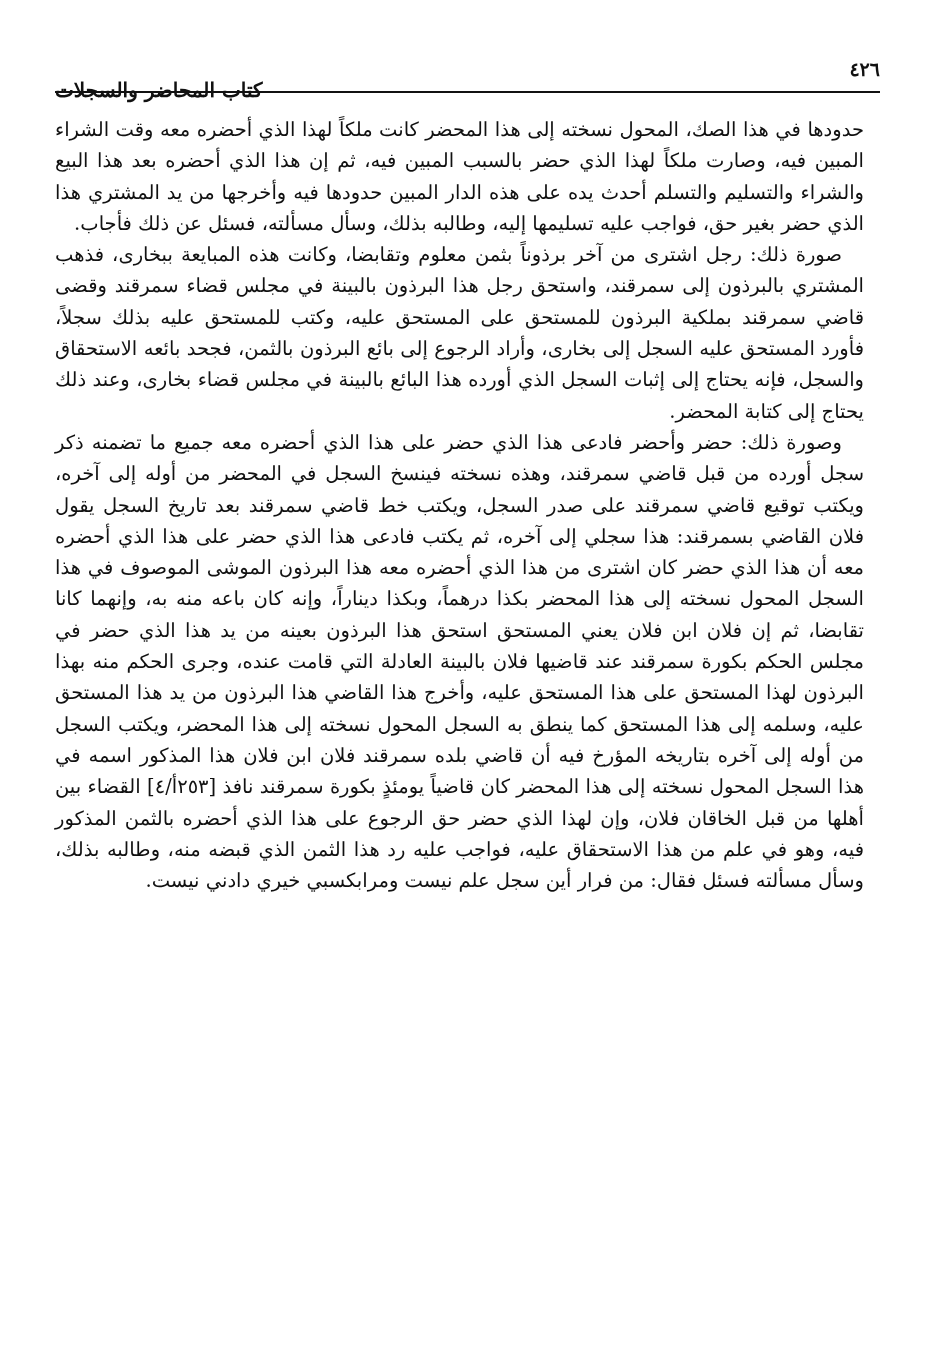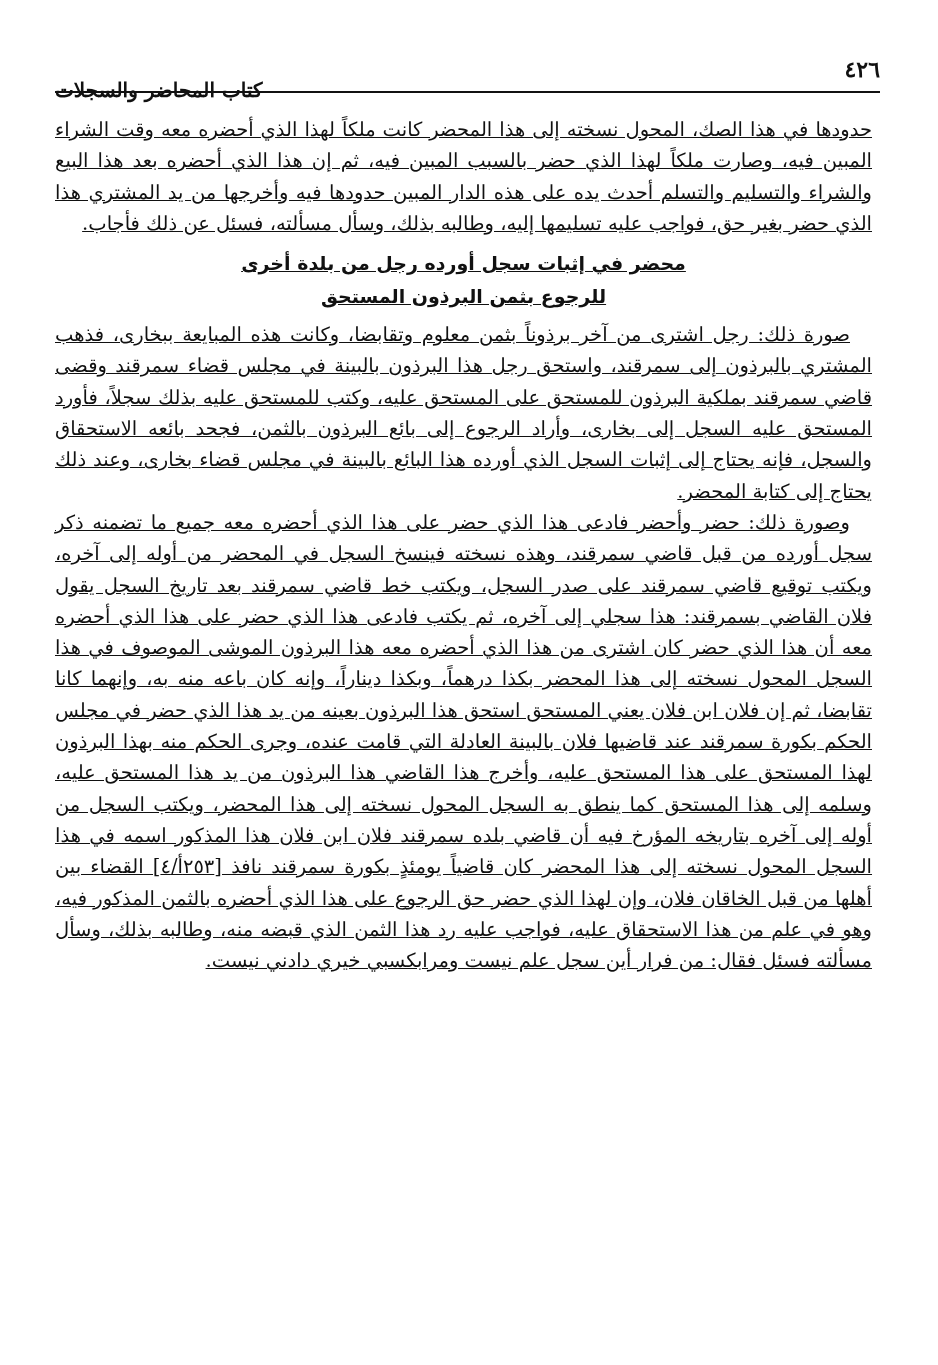--- a/index.html
+++ b/index.html
@@ -1,42 +1,38 @@
 <!DOCTYPE html>
 <html><head>
 <meta charset="utf-8">
 <style>
   html, body { margin: 0; padding: 0; background: #ffffff; }
   body { width: 938px; height: 1365px; position: relative; overflow: hidden; font-family: "DejaVu Serif", serif; color: #111; }
   .page { position: absolute; left: 55px; top: 0; width: 825px; height: 1365px; direction: rtl; }
   .running-header { position: absolute; top: 52px; left: 0; right: 0; height: 34px; display: flex; justify-content: space-between; align-items: center; }
-  .page-number { font-size: 22px; font-weight: bold; font-family: "DejaVu Serif", serif; }
+  .page-number { font-size: 19px; font-weight: bold; font-family: "DejaVu Serif", serif; }
   .book-title { font-size: 20px; font-weight: bold; font-family: "DejaVu Serif", serif; margin-top: 42px; }
   .header-rule { position: absolute; top: 91px; left: 0; right: 0; height: 0; border-top: 2px solid #111; }
-  .body-text { position: absolute; top: 114px; left: 0; right: 8px; text-decoration: underline; }
+  .body-text { position: absolute; top: 114px; left: 0; right: 16px; }
   .para { font-size: 19.5px; line-height: 31.3px; text-align: justify; text-align-last: right; margin: 0; }
   .para.indent { text-indent: 22px; }
   .heading { font-family: "DejaVu Sans", sans-serif; font-weight: bold; text-align: center; font-size: 19px; line-height: 33px; margin: 8px 0 6px; }
   .heading span { display: block; }
   .lead-bold { font-weight: bold; }
 </style>
 </head>
 <body>
 
 <div class="page">
   <div class="running-header">
     <span class="page-number">٤٢٦</span>
     <span class="book-title">كتاب المحاضر والسجلات</span>
   </div>
   <div class="header-rule"></div>
 
   <div class="body-text">
     <p class="para">حدودها في هذا الصك، المحول نسخته إلى هذا المحضر كانت ملكاً لهذا الذي أحضره معه وقت الشراء المبين فيه، وصارت ملكاً لهذا الذي حضر بالسبب المبين فيه، ثم إن هذا الذي أحضره بعد هذا البيع والشراء والتسليم والتسلم أحدث يده على هذه الدار المبين حدودها فيه وأخرجها من يد المشتري هذا الذي حضر بغير حق، فواجب عليه تسليمها إليه، وطالبه بذلك، وسأل مسألته، فسئل عن ذلك فأجاب.</p>
 
-    <div class="heading">
-      <span>محضر في إثبات سجل أورده رجل من بلدة أخرى</span>
-      <span>للرجوع بثمن البرذون المستحق</span>
-    </div>
 
     <p class="para indent">صورة ذلك: رجل اشترى من آخر برذوناً بثمن معلوم وتقابضا، وكانت هذه المبايعة ببخارى، فذهب المشتري بالبرذون إلى سمرقند، واستحق رجل هذا البرذون بالبينة في مجلس قضاء سمرقند وقضى قاضي سمرقند بملكية البرذون للمستحق على المستحق عليه، وكتب للمستحق عليه بذلك سجلاً، فأورد المستحق عليه السجل إلى بخارى، وأراد الرجوع إلى بائع البرذون بالثمن، فجحد بائعه الاستحقاق والسجل، فإنه يحتاج إلى إثبات السجل الذي أورده هذا البائع بالبينة في مجلس قضاء بخارى، وعند ذلك يحتاج إلى كتابة المحضر.</p>
     <p class="para indent">وصورة ذلك: حضر وأحضر فادعى هذا الذي حضر على هذا الذي أحضره معه جميع ما تضمنه ذكر سجل أورده من قبل قاضي سمرقند، وهذه نسخته فينسخ السجل في المحضر من أوله إلى آخره، ويكتب توقيع قاضي سمرقند على صدر السجل، ويكتب خط قاضي سمرقند بعد تاريخ السجل يقول فلان القاضي بسمرقند: هذا سجلي إلى آخره، ثم يكتب فادعى هذا الذي حضر على هذا الذي أحضره معه أن هذا الذي حضر كان اشترى من هذا الذي أحضره معه هذا البرذون الموشى الموصوف في هذا السجل المحول نسخته إلى هذا المحضر بكذا درهماً، وبكذا ديناراً، وإنه كان باعه منه به، وإنهما كانا تقابضا، ثم إن فلان ابن فلان يعني المستحق استحق هذا البرذون بعينه من يد هذا الذي حضر في مجلس الحكم بكورة سمرقند عند قاضيها فلان بالبينة العادلة التي قامت عنده، وجرى الحكم منه بهذا البرذون لهذا المستحق على هذا المستحق عليه، وأخرج هذا القاضي هذا البرذون من يد هذا المستحق عليه، وسلمه إلى هذا المستحق كما ينطق به السجل المحول نسخته إلى هذا المحضر، ويكتب السجل من أوله إلى آخره بتاريخه المؤرخ فيه أن قاضي بلده سمرقند فلان ابن فلان هذا المذكور اسمه في هذا السجل المحول نسخته إلى هذا المحضر كان قاضياً يومئذٍ بكورة سمرقند نافذ [٢٥٣أ/٤] القضاء بين أهلها من قبل الخاقان فلان، وإن لهذا الذي حضر حق الرجوع على هذا الذي أحضره بالثمن المذكور فيه، وهو في علم من هذا الاستحقاق عليه، فواجب عليه رد هذا الثمن الذي قبضه منه، وطالبه بذلك، وسأل مسألته فسئل فقال: من فرار أين سجل علم نيست ومرابكسبي خيري دادني نيست.</p>
   </div>
 </div>
 
 </body></html>

